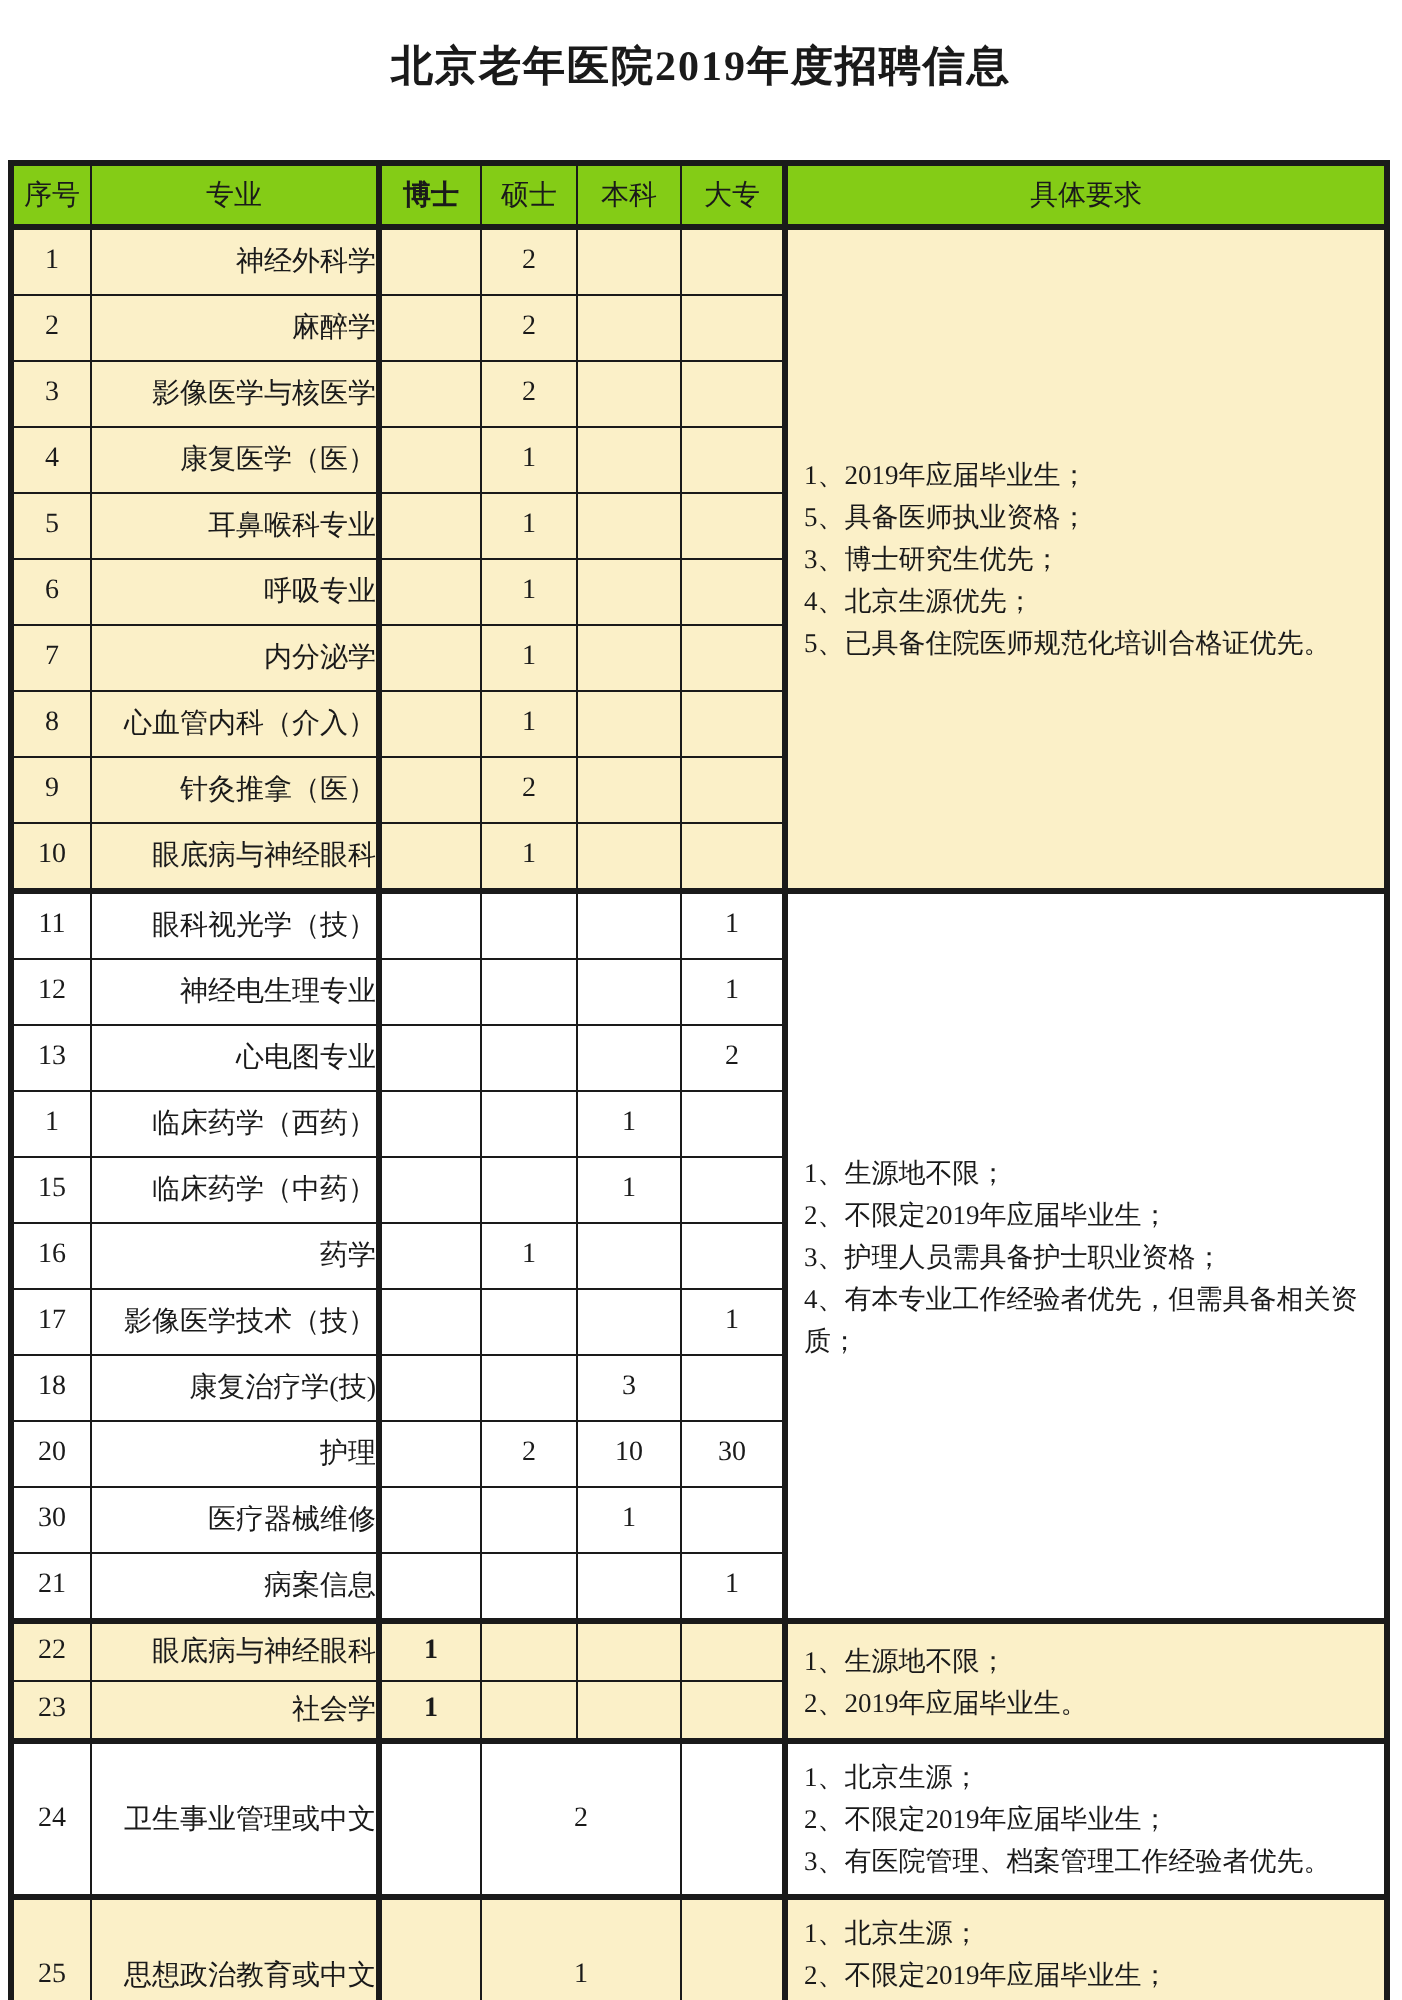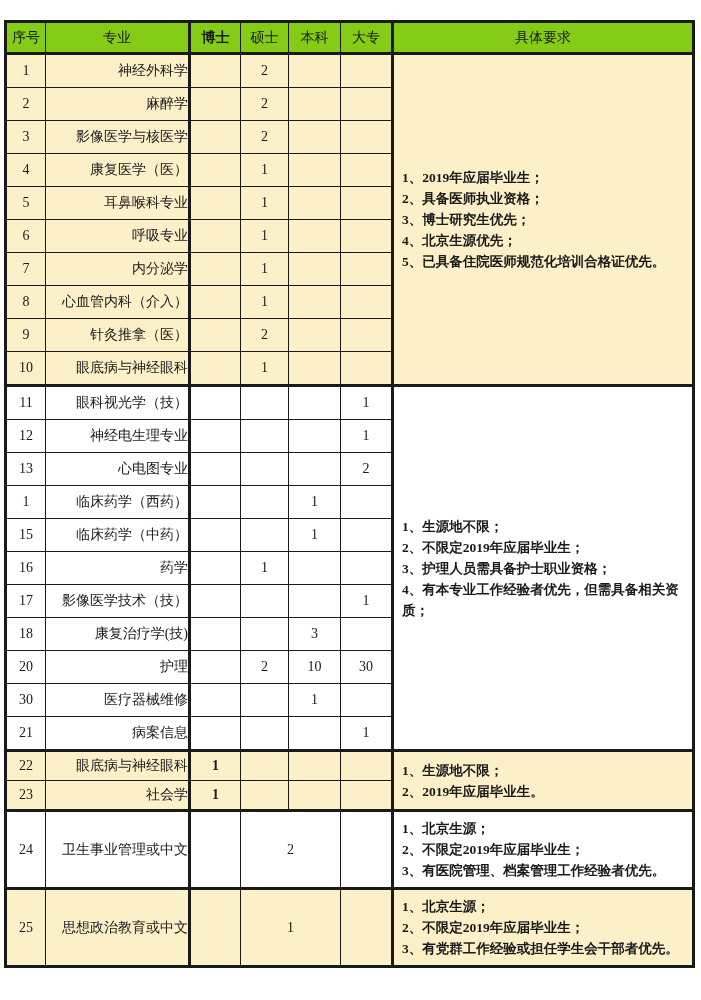--- a/index.html
+++ b/index.html
@@ -43,26 +43,27 @@
   tr.group-start td { border-top-width: 3px; }
   .col-boshi { border-left-width: 3px; font-weight: bold; }
   .col-req   { border-left-width: 3px; }
   td.c-major { text-align: right; padding-left: 7px; }
   td.c-req {
     text-align: left;
     padding: 6px 8px;
     font-size: 13.5px;
     line-height: 21px;
   }
-  td.c-req div { white-space: normal; font-weight: bold; }
+  td.c-req div { white-space: normal; }
 </style>
 </head>
 <body>
 
 <div class="page">
+  <h1 class="page-title">北京老年医院2019年度招聘信息</h1>
 
   <table class="recruit">
     <colgroup>
       <col style="width:40px">
       <col style="width:144px">
       <col style="width:51px">
       <col style="width:48px">
       <col style="width:52px">
       <col style="width:52px">
       <col>
@@ -81,21 +82,21 @@
     <tbody>
         <tr class="hl group-start">
           <td class="c-no">1</td>
           <td class="c-major">神经外科学</td>
           <td class="c-deg col-boshi"></td>
           <td class="c-deg">2</td>
           <td class="c-deg"></td>
           <td class="c-deg"></td>
           <td class="c-req col-req" rowspan="10">
             <div>1、2019年应届毕业生；</div>
-            <div>2、具备医师执业资格；</div>
+            <div>5、具备医师执业资格；</div>
             <div>3、博士研究生优先；</div>
             <div>4、北京生源优先；</div>
             <div>5、已具备住院医师规范化培训合格证优先。</div>
           </td>
         </tr>
         <tr class="hl">
           <td class="c-no">2</td>
           <td class="c-major">麻醉学</td>
           <td class="c-deg col-boshi"></td>
           <td class="c-deg">2</td>

